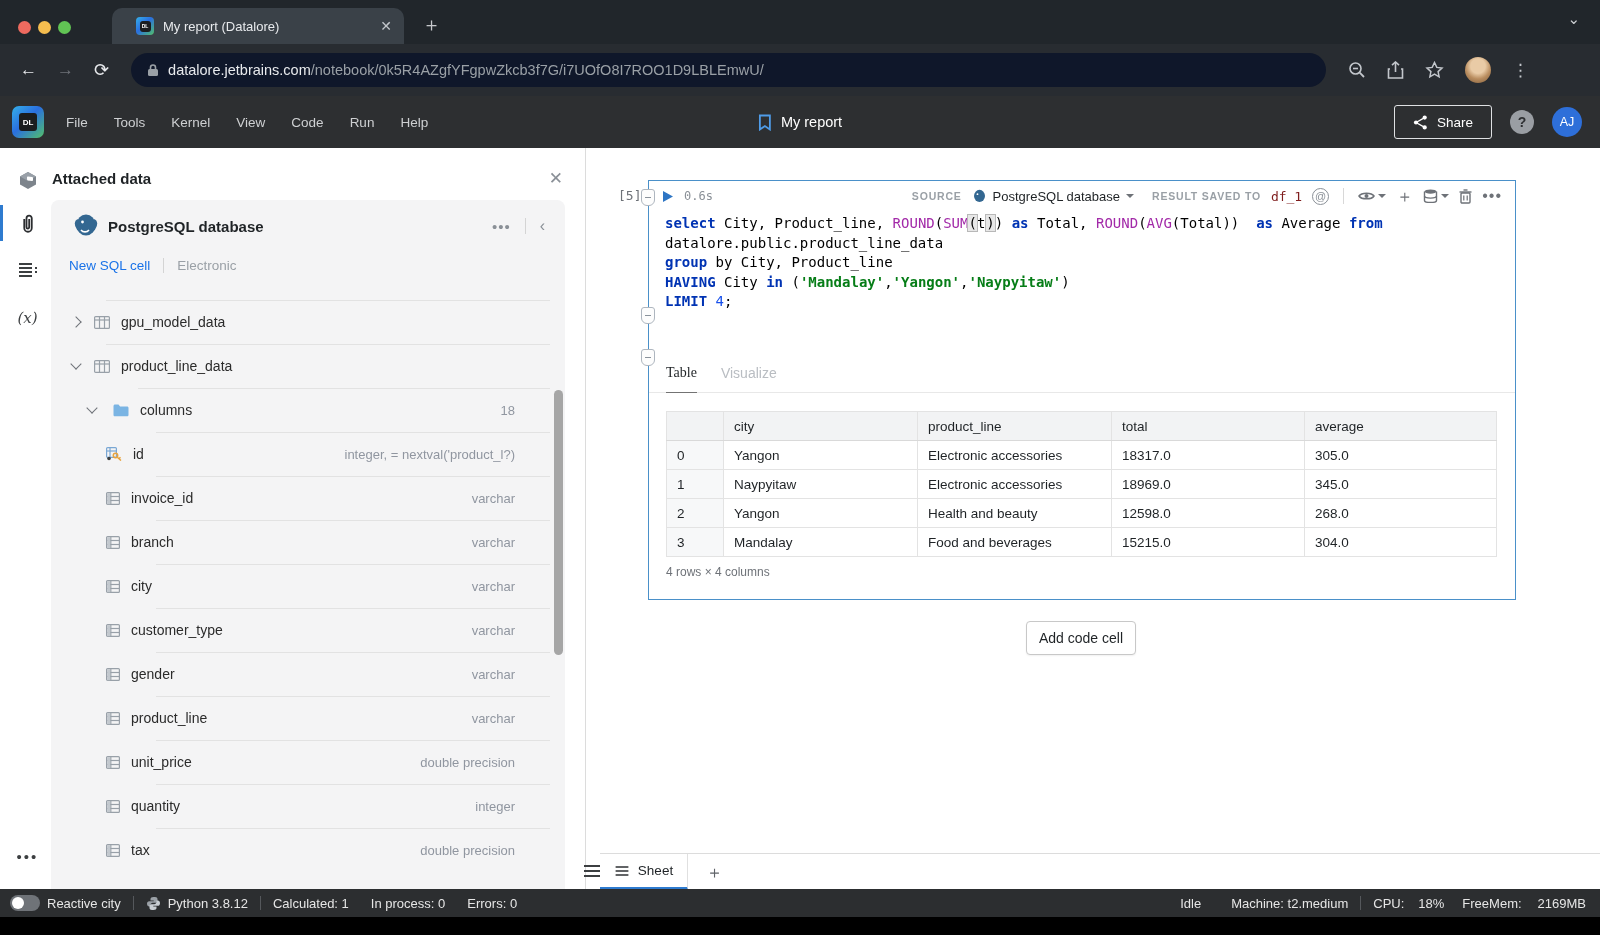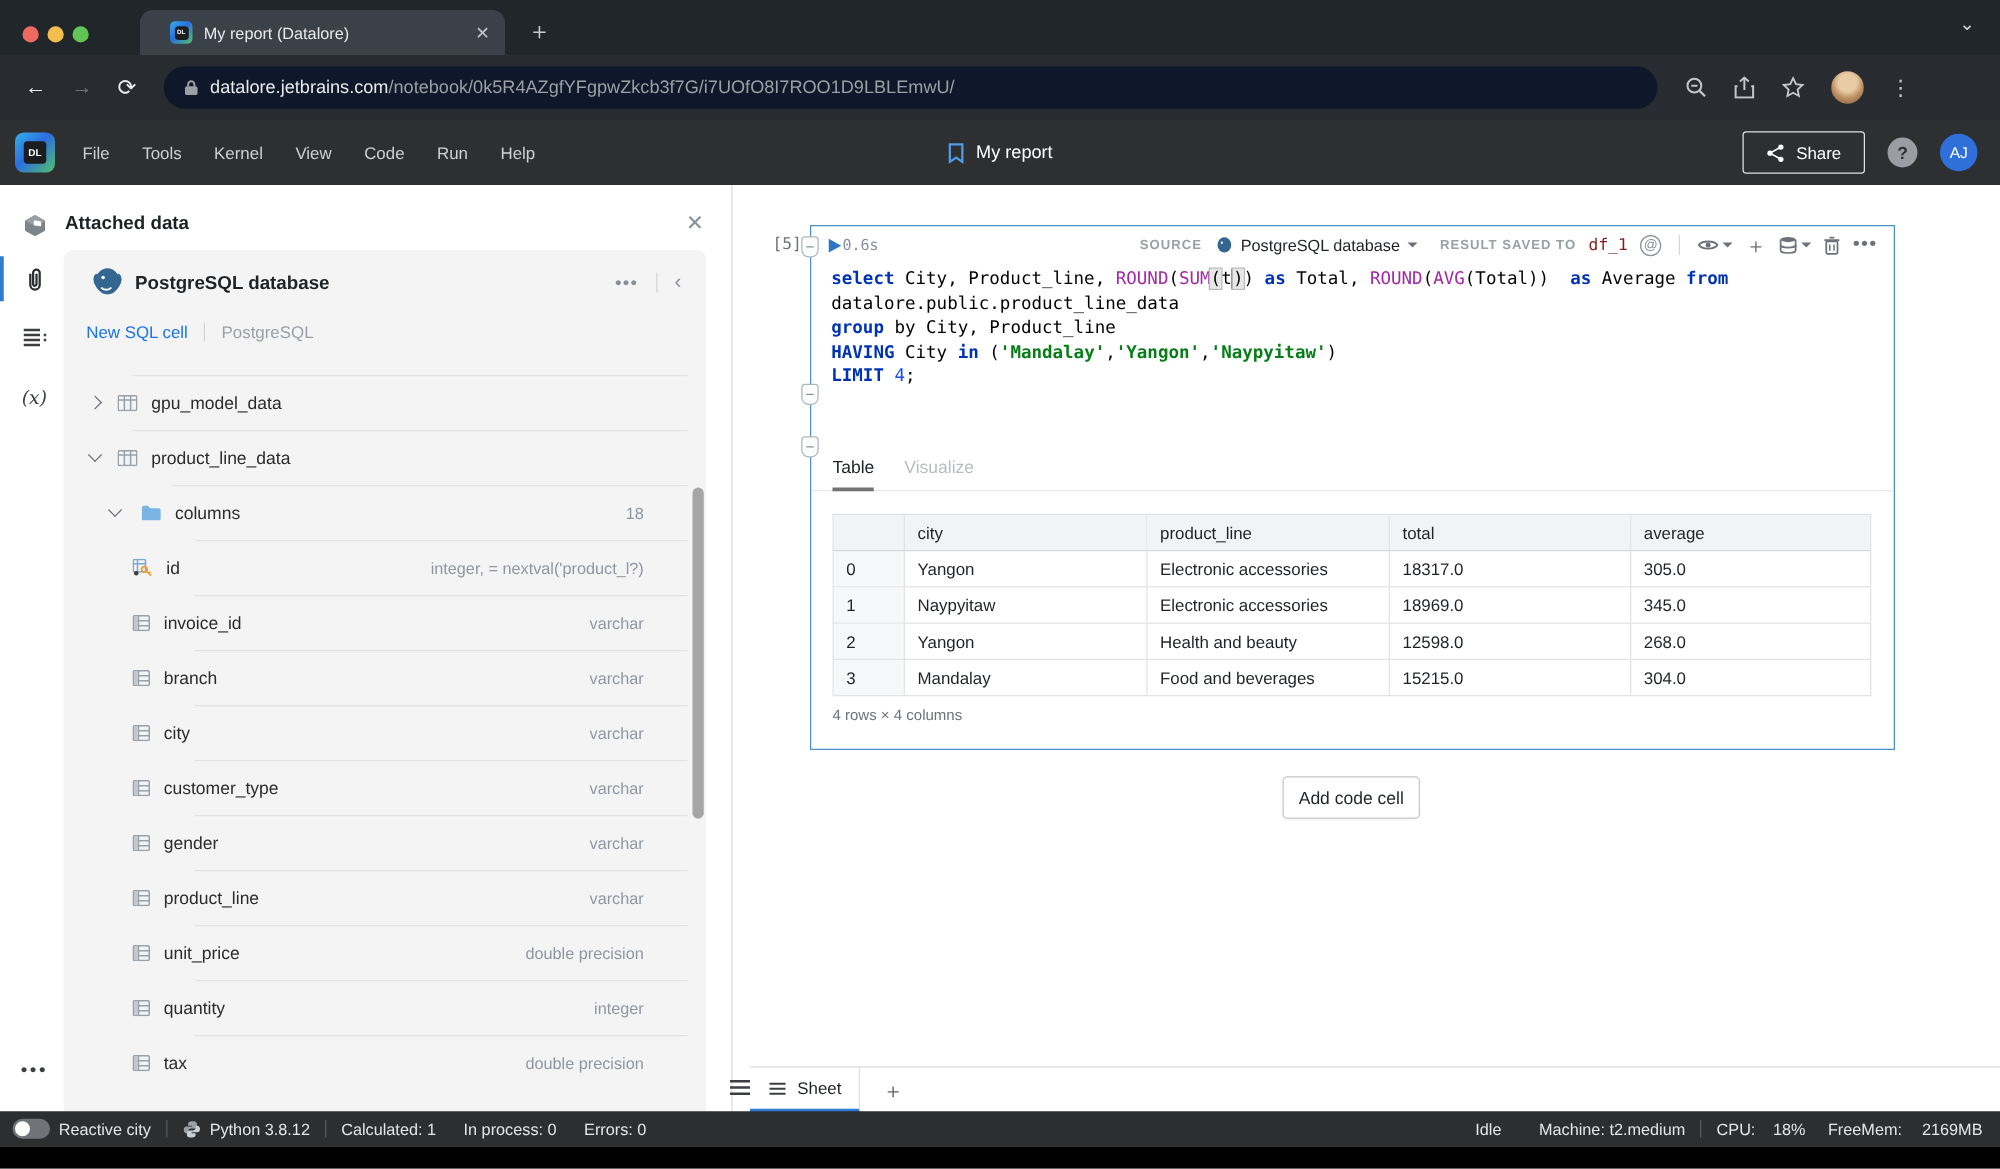--- a/index.html
+++ b/index.html
@@ -79,21 +79,21 @@
   .chev.down { transform:rotate(45deg); margin-top:-4px; }
   .panel-scrollbar { position:absolute; right:22px; top:242px; width:9px; height:265px; background:#a6a6a6; border-radius:5px; }
 
   
   .main { position:absolute; left:600px; top:148px; width:1000px; height:741px; background:#fff; }
   .cell-index { position:absolute; left:18px; top:40px; font-family:"DejaVu Sans Mono",monospace; font-size:13px; color:#6e7278; }
   .cell { position:absolute; left:48px; top:32px; width:868px; height:420px; border:1px solid #4a90c9; background:#fff; }
   .cell-handle { position:absolute; left:-8px; width:14px; height:17px; background:#fdfdfd; border:1px solid #aeb6bf;
                  border-radius:3px 3px 6px 6px; }
   .cell-handle::after { content:""; position:absolute; left:3px; right:3px; top:7px; border-top:1.5px solid #8a939c; }
-  .cell-toolbar { height:30px; display:flex; align-items:center; padding:0 13px; }
+  .cell-toolbar { height:30px; display:flex; align-items:center; padding:0 13px; gap:10px; }
   .runtime { font-family:"DejaVu Sans Mono",monospace; font-size:12px; color:#8a9097; }
   .ctb-right { margin-left:auto; display:flex; align-items:center; gap:10px; }
   .caps { font-size:10.5px; letter-spacing:0.8px; color:#9aa0a6; font-weight:bold; }
   .src-value { font-size:13px; color:#1f2326; display:flex; align-items:center; gap:6px; }
   .df-name { font-family:"DejaVu Sans Mono",monospace; font-size:13px; color:#7f1d1d; }
   .at-circle { width:17px; height:17px; border:1.3px solid #8a9097; border-radius:50%; color:#8a9097;
                font-size:11px; display:flex; align-items:center; justify-content:center; }
   .ctb-vsep { width:1px; height:16px; background:#d8d8d8; margin:0 4px; }
   .ctb-icon { display:flex; align-items:center; gap:3px; color:#6e7278; }
   .mini-caret { width:0; height:0; border-left:4px solid transparent; border-right:4px solid transparent; border-top:4px solid #6e7278; }
@@ -104,21 +104,21 @@
   .c-fn { color:#a229a8; }
   .c-str { color:#067d17; font-weight:bold; }
   .c-num { color:#1750eb; }
   .c-pl { color:#000; }
   .c-match { color:#000; background:#e7e7e7; outline:1px solid #b8b8b8; }
   .c-caret { color:#000; border-right:1.6px solid #000; }
 
   .out-tabs { position:absolute; left:0; right:0; top:178px; height:34px; display:flex; align-items:flex-start;
               gap:24px; padding-left:17px; border-bottom:1px solid #e8e8e8; }
   .out-tab { font-size:14px; padding-top:6px; height:34px; }
-  .out-tab.active { color:#1f2326; border-bottom:3px solid #737373; font-weight:500; }
+  .out-tab.active { color:#1f2326; border-bottom:1px solid #737373; font-weight:500;font-family:Liberation Serif, serif; }
   .out-tab.inactive { color:#b9bdc2; }
 
   .result-table { position:absolute; left:17px; top:230px; border-collapse:collapse; table-layout:fixed; }
   .result-table th, .result-table td { border:1px solid #e3e3e3; font-weight:normal; text-align:left;
        font-size:13.5px; color:#1f2326; padding:0 10px; height:29px; white-space:nowrap; overflow:hidden; }
   .result-table th { background:#f2f3f4; border-bottom:1px solid #d9d9d9; }
   .result-table td.idx { background:#f7f8f9; }
   .result-table tr, .result-table thead { border-left:1px solid #e3e3e3; }
   .table-footer { position:absolute; left:17px; top:384px; font-size:12px; color:#6e7278; }
 
@@ -287,21 +287,21 @@
         <span class="ds-name">PostgreSQL database</span>
         <span class="ds-head-right">
           <span class="ds-dots">•••</span>
           <span style="width:1px;height:16px;background:#d4d4d4;"></span>
           <span style="font-size:16px;">‹</span>
         </span>
       </div>
       <div class="ds-links">
         <span class="link-blue">New SQL cell</span>
         <span class="vsep"></span>
-        <span class="link-grey">PostgreSQL</span>
+        <span class="link-grey">Electronic</span>
       </div>
       <div class="tree" id="tree">
           <div class="trow">
             <span class="sepline" style="left: 55px;"></span>
             <span style="width: 21px; flex: 0 0 auto;"></span>
             <span class="chev right"></span>
             <span style="width: 14px; flex: 0 0 auto;"></span>
             <span style="flex: 0 0 auto;">
               <svg width="16" height="13" viewBox="0 0 16 13">
                 <g stroke="#98a0a8" stroke-width="1.2" fill="none">

